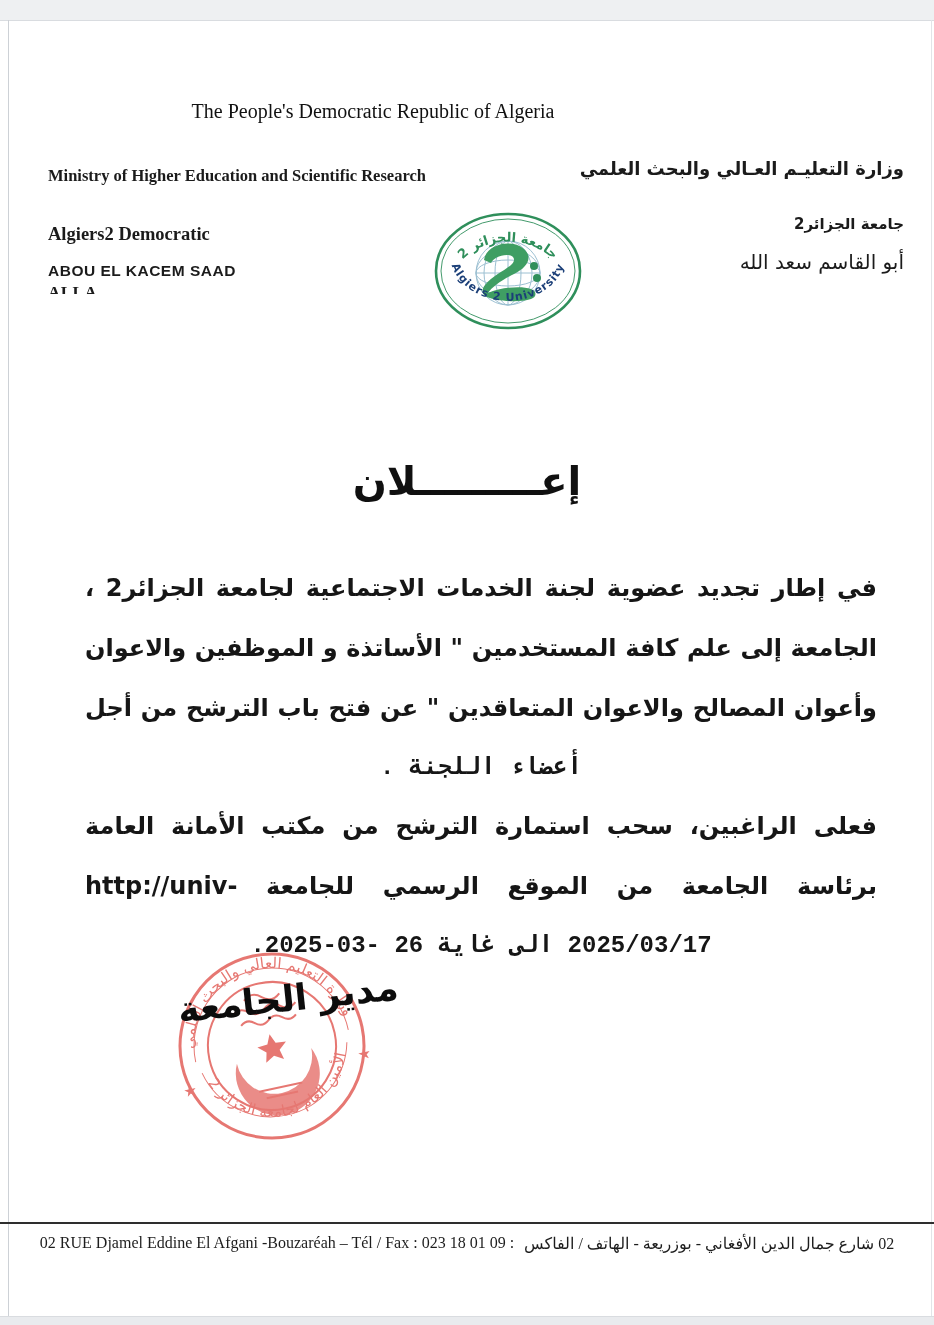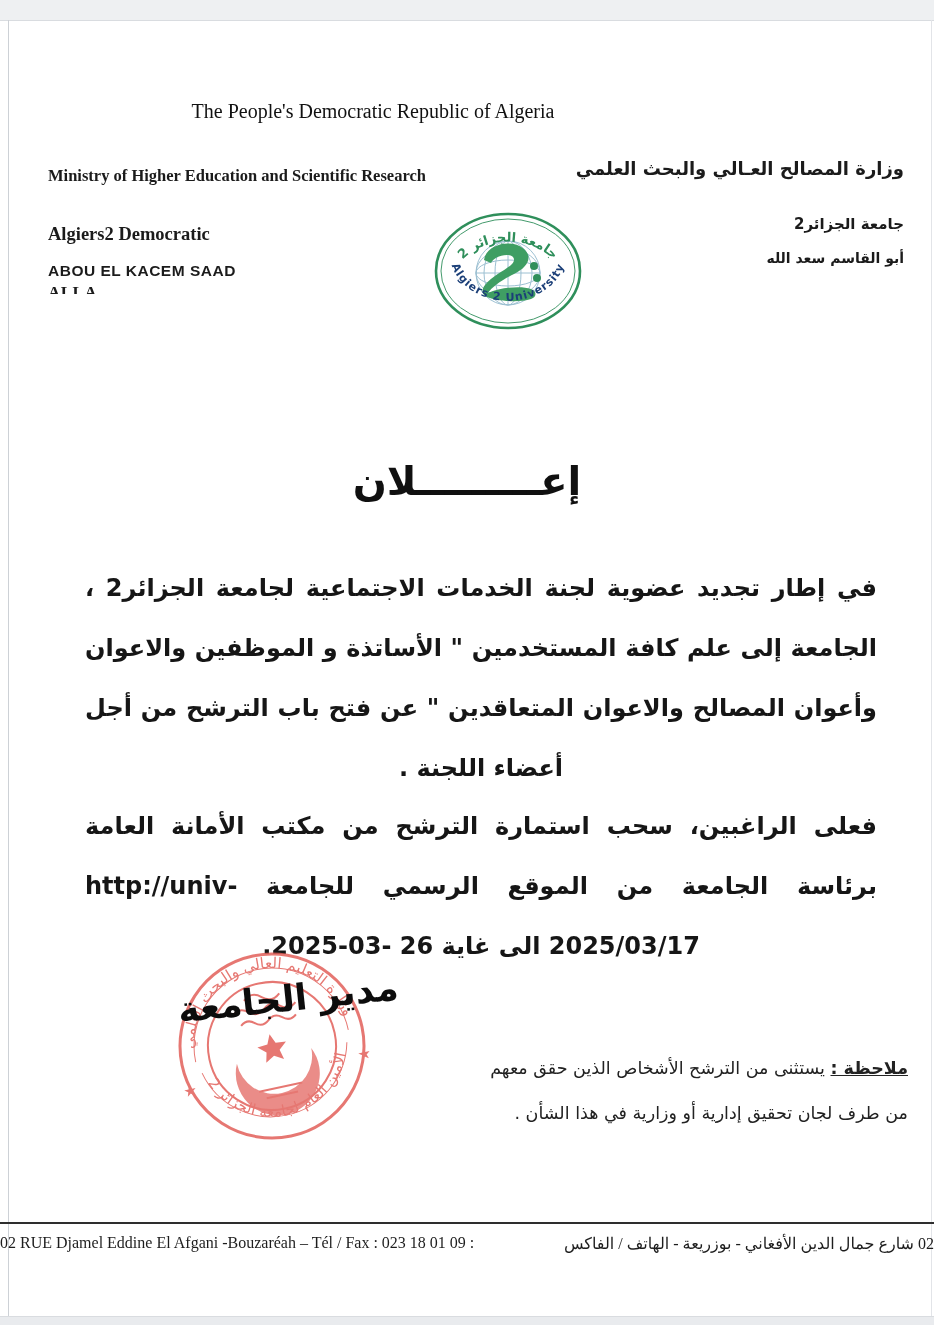--- a/index.html
+++ b/index.html
@@ -20,60 +20,60 @@
 
   .ministry-en{position:absolute;left:48px;top:166px;font-family:"Liberation Serif",serif;
     font-weight:700;font-size:16.5px;text-align:right;}
   .ministry-ar{position:absolute;right:30px;top:158px;direction:rtl;font-weight:700;font-size:18px;}
 
   .univ-en{position:absolute;left:48px;top:224px;font-family:"Liberation Serif",serif;font-weight:700;font-size:18.5px;}
   .univ-en2{position:absolute;left:48px;top:262px;font-family:Liberation Sans, sans-serif;font-weight:700;font-size:15.5px;letter-spacing:.5px;}
   .univ-en3{position:absolute;left:48px;top:283px;height:11px;overflow:hidden;
     font-family:"Liberation Serif",serif;font-weight:700;font-size:17px;letter-spacing:.5px;}
   .univ-ar{position:absolute;right:30px;top:215px;direction:rtl;font-weight:700;font-size:15px;}
-  .univ-ar2{position:absolute;right:30px;top:250px;direction:rtl;font-weight:700;font-size:14px;}
+  .univ-ar2{position:absolute;right:30px;top:250px;direction:rtl;font-weight:400;font-size:20px;}
 
   .logo{position:absolute;left:432px;top:210px;width:152px;height:122px;}
 
   .title{position:absolute;top:458px;left:0;width:934px;text-align:center;direction:rtl;
     font-weight:700;font-size:40px;color:#101010;}
 
   .para{position:absolute;left:85px;width:792px;direction:rtl;font-weight:700;font-size:24px;color:#161616;}
   .para1{top:558px;}
   .para2{top:796px;}
   .pline{height:60px;line-height:60px;white-space:nowrap;}
   .pline.just{text-align:justify;text-align-last:justify;white-space:normal;overflow:hidden;}
-  .pline.center{text-align:center;}
+  .pline.center{text-align:center;font-family:Liberation Mono, monospace;}
 
   .stamp{position:absolute;left:122px;top:938px;width:300px;height:215px;opacity:.85;}
   .stamp-overlay{position:absolute;left:158px;top:978px;width:260px;text-align:center;direction:rtl;
     font-weight:700;font-size:36px;color:#0c0c0c;transform:rotate(-6deg);letter-spacing:1px;}
 
   .note{position:absolute;right:26px;top:1046px;width:450px;direction:rtl;text-align:right;
     font-size:17.5px;line-height:45px;color:#222;}
   .note-label{font-weight:700;text-decoration:underline;}
 
   .footer-rule{position:absolute;left:0;right:0;top:1222px;border-top:2.5px solid #2e2e2e;}
-  .footer{position:absolute;top:1234px;left:0;width:934px;display:flex;justify-content:space-between;gap:10px;
+  .footer{position:absolute;top:1234px;left:0;width:934px;display:flex;justify-content:center;gap:10px;
     font-family:"Liberation Serif",serif;font-size:16px;color:#1d1d1d;white-space:nowrap;}
 
   svg text{font-family:"DejaVu Sans",sans-serif;}
 </style>
 </head>
 <body>
 
 <div class="page">
   <div class="top-bar"></div>
   <div class="page-edge-left"></div>
   <div class="page-edge-right"></div>
 
   <div class="republic-en">The People's Democratic Republic of Algeria</div>
 
   <div class="ministry-en">Ministry of Higher Education and Scientific Research</div>
-  <div class="ministry-ar">وزارة المصالح العـالي والبحث العلمي</div>
+  <div class="ministry-ar">وزارة التعليـم العـالي والبحث العلمي</div>
 
   <div class="univ-en">Algiers2 Democratic</div>
   <div class="univ-en2">ABOU EL KACEM SAAD</div>
   <div class="univ-en3">ALLA</div>
   <div class="univ-ar">جامعة الجزائر2</div>
   <div class="univ-ar2">أبو القاسم سعد الله</div>
 
   <div class="logo">
     <svg width="152" height="122" viewBox="0 0 152 122">
       <ellipse cx="76" cy="61" rx="72" ry="57" fill="#ffffff" stroke="#2f8f5b" stroke-width="2.6"></ellipse>
@@ -139,27 +139,20 @@
           <path d="M 118,70 q 8,-7 16,0 q 8,7 16,0 q 8,-7 16,0 q 8,7 16,0" stroke-width="2"></path>
           <path d="M 124,82 q 7,-6 14,0 q 7,6 14,0 q 7,-6 14,0 q 7,6 14,0" stroke-width="2"></path>
           <path d="M 132,58 q 9,-8 18,0 q 9,8 18,0" stroke-width="2"></path>
           <path d="M 128,150 h 44 M 134,158 h 32" stroke-width="2"></path>
         </g>
       </g>
     </svg>
   </div>
   <div class="stamp-overlay">مدير الجامعة</div>
 
-  <div class="note">
-    <div class="note-line">
-      <span class="note-label">ملاحظة :</span>
-      <span>يستثنى من الترشح  الأشخاص الذين حقق معهم</span>
-    </div>
-    <div class="note-line">من طرف لجان تحقيق إدارية أو وزارية  في هذا الشأن .</div>
-  </div>
 
   <div class="footer-rule"></div>
   <div class="footer">
     <span dir="ltr">02  RUE Djamel Eddine El Afgani -Bouzaréah – Tél / Fax : 023 18 01 09 :</span>
     <span dir="rtl">02 شارع جمال الدين الأفغاني - بوزريعة - الهاتف / الفاكس</span>
   </div>
 
   <div class="bottom-bar"></div>
 </div>
 

